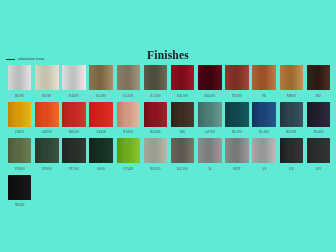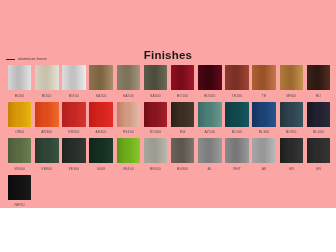--- a/index.html
+++ b/index.html
@@ -9,22 +9,23 @@
   body {
     width: 336px;
     height: 252px;
     background: #ffffff;
     font-family: "Liberation Sans", sans-serif;
     overflow: hidden;
   }
   .page {
     position: relative;
     width: 336px;
-    height: 208px;
-    background: #fca5a5;
+    height: 252px;
+    background: #5eead4;
+    font-family: Liberation Serif, serif;
   }
   .title {
     position: absolute;
     top: 49px;
     left: 0;
     width: 336px;
     text-align: center;
     font-size: 11.5px;
     font-weight: bold;
     color: #1a1a1a;

